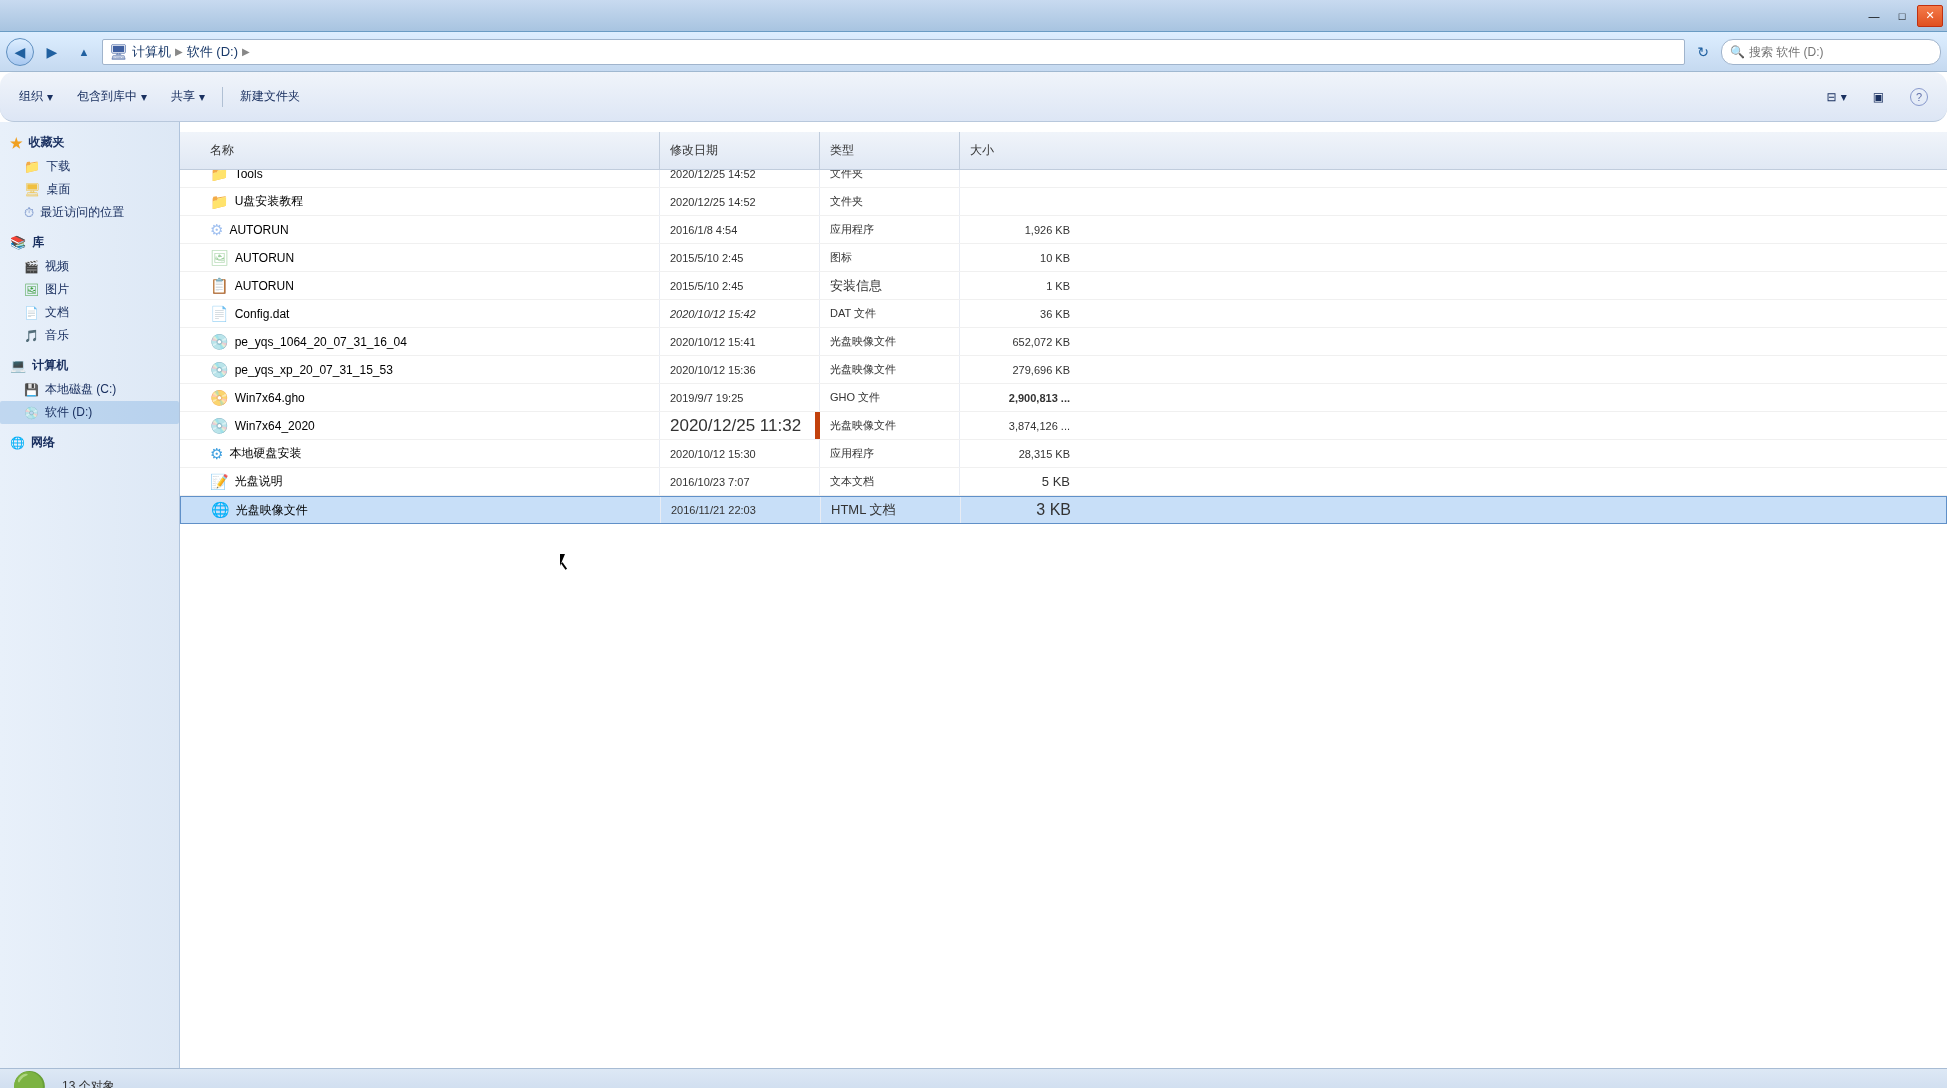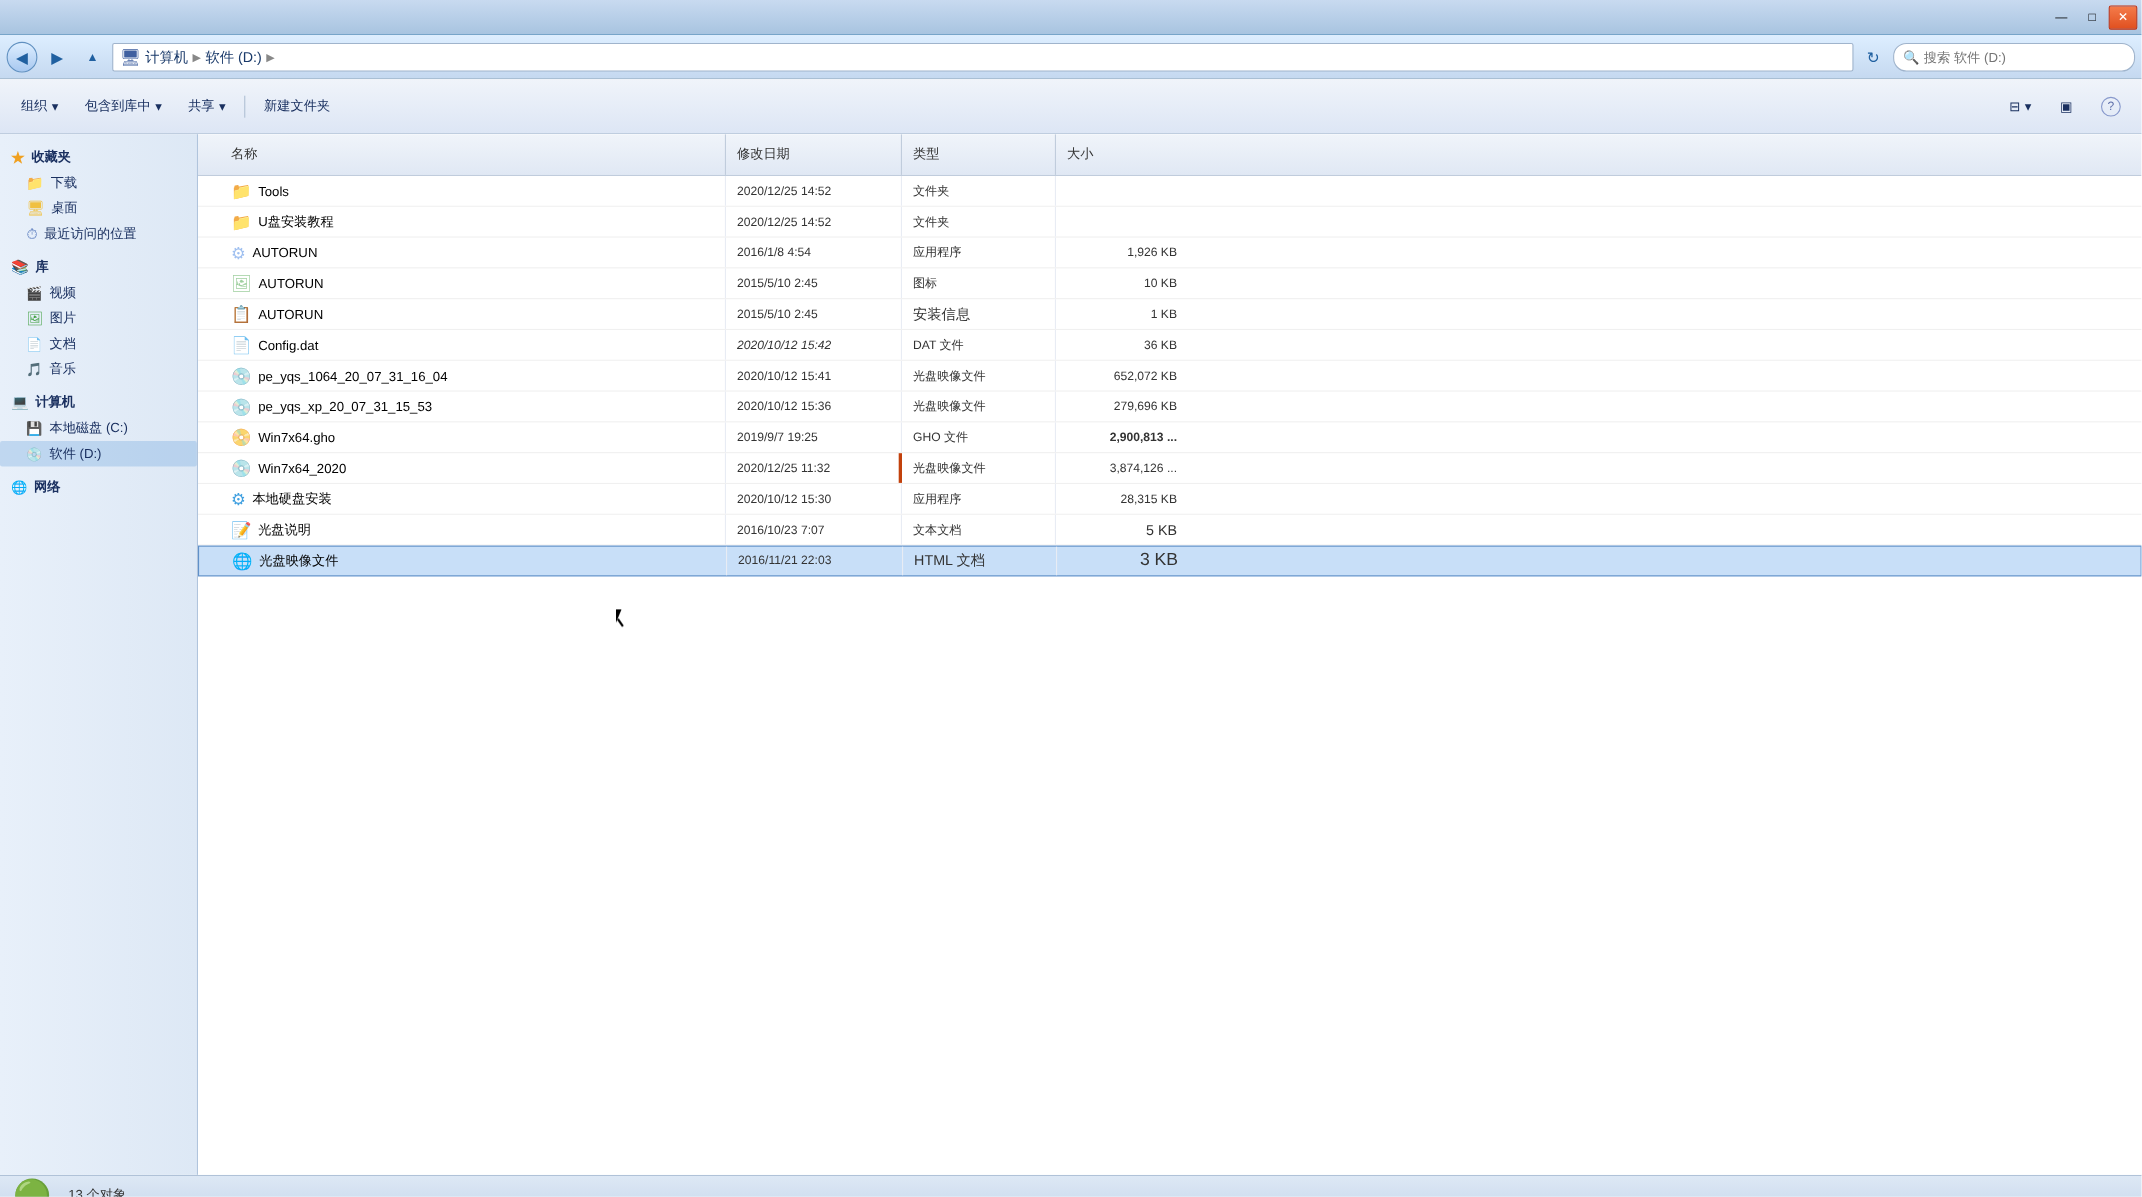--- a/index.html
+++ b/index.html
@@ -102,20 +102,21 @@
 
     
     .toolbar {
       height: 50px;
       background: linear-gradient(to bottom, #f0f4fa, #dde6f5);
       border-bottom: 1px solid #b8c8dc;
       display: flex;
       align-items: center;
       padding: 0 8px;
       gap: 2px;
+      border-radius: 14px;
     }
     .toolbar-btn {
       height: 26px;
       padding: 0 10px;
       border: 1px solid transparent;
       border-radius: 3px;
       display: flex;
       align-items: center;
       gap: 4px;
       cursor: pointer;
@@ -182,21 +183,21 @@
     }
     .file-list-header {
       display: flex;
       align-items: center;
       height: 38px;
       background: linear-gradient(to bottom, #f0f4fa, #e0e8f4);
       border-bottom: 1px solid #c0ccdc;
       font-size: 12px;
       color: #333;
       position: sticky;
-      top: 0;
+      top: 10px;
       z-index: 10;
     }
     .col-name { flex: 0 0 480px; padding-left: 30px; cursor: pointer; border-right: 1px solid #c0ccdc; height: 100%; display: flex; align-items: center; }
     .col-date { flex: 0 0 160px; padding-left: 10px; cursor: pointer; border-right: 1px solid #c0ccdc; height: 100%; display: flex; align-items: center; }
     .col-type { flex: 0 0 140px; padding-left: 10px; cursor: pointer; border-right: 1px solid #c0ccdc; height: 100%; display: flex; align-items: center; }
     .col-size { flex: 0 0 120px; padding-left: 10px; cursor: pointer; height: 100%; display: flex; align-items: center; }
 
     .file-row {
       display: flex;
       align-items: center;
@@ -505,21 +506,21 @@
     </div>
     <div class="col-date" style="border-right:1px solid #e8ecf4; color:#333; font-size:11px;">2019/9/7 19:25</div>
     <div class="col-type" style="border-right:1px solid #e8ecf4; color:#333; font-size:11px;">GHO 文件</div>
     <div class="col-size" style="color:#333; font-size:11px; text-align:right; padding-right:10px; justify-content:flex-end;font-weight:bold;">2,900,813 ...</div>
   </div>
         <div class="file-row">
     <div class="col-name" style="border-right:1px solid #e8ecf4;">
       <span style="font-size:15px; color:#8060c0; flex-shrink:0;">💿</span>
       <span class="file-name-text">Win7x64_2020</span>
     </div>
-    <div class="col-date" style="border-right:3px solid #c2410c; color:#333; font-size:11px;">2020/12/25 11:32</div>
+    <div class="col-date" style="border-right:5px solid #c2410c; color:#333; font-size:17px;">2020/12/25 11:32</div>
     <div class="col-type" style="border-right:1px solid #e8ecf4; color:#333; font-size:11px;">光盘映像文件</div>
     <div class="col-size" style="color:#333; font-size:11px; text-align:right; padding-right:10px; justify-content:flex-end;">3,874,126 ...</div>
   </div>
         <div class="file-row">
     <div class="col-name" style="border-right:1px solid #e8ecf4;">
       <span style="font-size:15px; color:#40a0e0; flex-shrink:0;">⚙</span>
       <span class="file-name-text">本地硬盘安装</span>
     </div>
     <div class="col-date" style="border-right:1px solid #e8ecf4; color:#333; font-size:11px;">2020/10/12 15:30</div>
     <div class="col-type" style="border-right:1px solid #e8ecf4; color:#333; font-size:11px;">应用程序</div>

